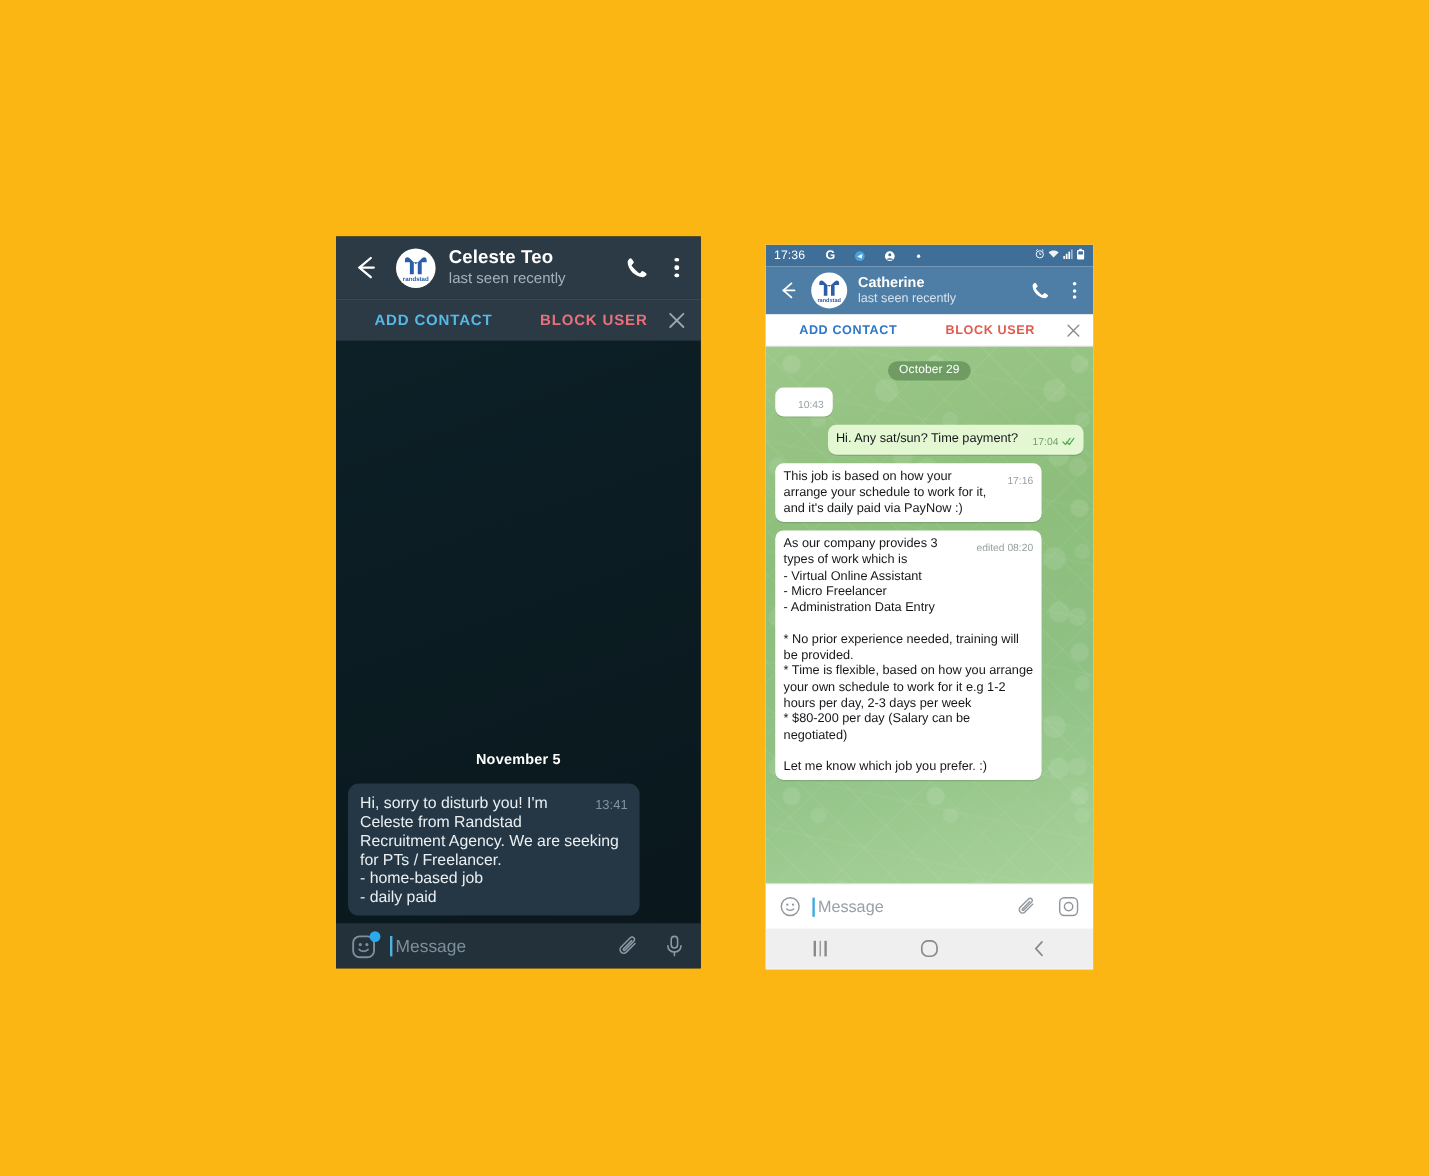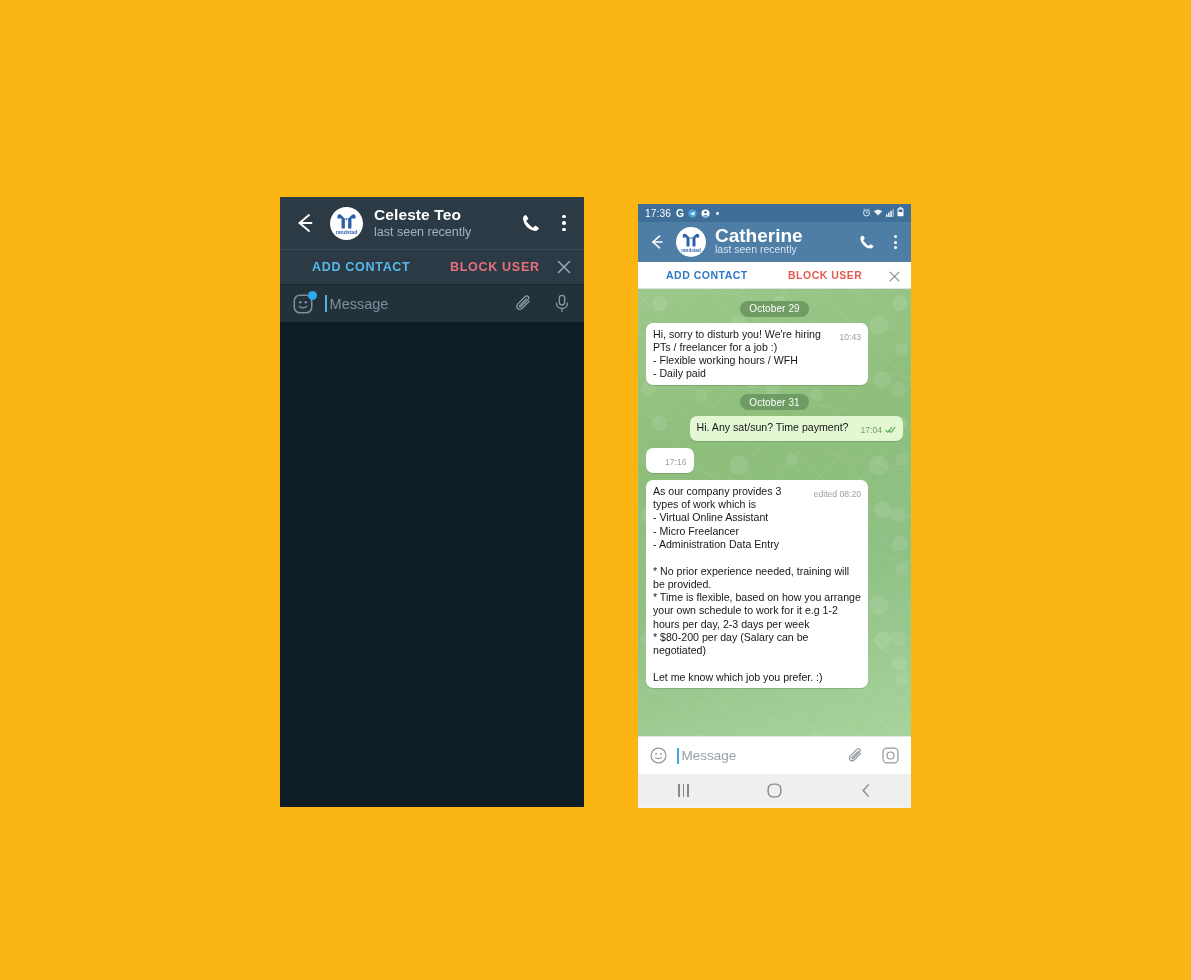--- a/index.html
+++ b/index.html
@@ -110,39 +110,40 @@
   
   .phone-right {
     position: absolute; left: 638px; top: 204px;
     width: 273px; height: 604px;
     background: #F4F4F4; overflow: hidden;
   }
   .wa-status {
     height: 18px; background: #3F6E99; color: #FFFFFF;
     display: flex; align-items: center; padding: 0 7px;
     font-size: 10.2px;
+    gap: 12px;
   }
   .wa-status .time { font-weight: normal; letter-spacing: .1px; }
   .wa-status .g { font-weight: bold; margin-left: 5px; font-size: 10.4px; }
   .wa-sicon { margin-left: 4px; display: inline-flex; align-items: center; }
   .wa-spacer { flex: 1 1 auto; }
   .wa-right-icons { display: flex; align-items: center; gap: 2.5px; }
 
   .wa-header {
     height: 40px; background: #4E7EA5;
     display: flex; align-items: center; padding: 0 9px;
   }
   .wa-back { width: 20px; height: 20px; flex: 0 0 20px; cursor: pointer; }
   .wa-avatar {
     width: 30px; height: 30px; border-radius: 50%; background: #FFFFFF;
     margin-left: 9px; flex: 0 0 30px;
     display: flex; align-items: center; justify-content: center; overflow: hidden;
   }
   .wa-names { margin-left: 9px; flex: 1 1 auto; min-width: 0; }
-  .wa-title { color: #FFFFFF; font-size: 19px; font-weight: bold; line-height: 15px; }
+  .wa-title { color: #FFFFFF; font-size: 12px; font-weight: bold; line-height: 15px; }
   .wa-sub { color: #D6E2ED; font-size: 10.5px; line-height: 13px; }
   .wa-hicon { width: 18px; height: 18px; margin-left: 11px; flex: 0 0 auto; cursor: pointer; }
   .wa-dots { width: 14px; height: 18px; margin-left: 12px; flex: 0 0 auto;
              display:flex; flex-direction:column; align-items:center; justify-content:center; gap:2.6px; cursor:pointer; }
   .wa-dots i { width: 3px; height: 3px; border-radius: 50%; background: #FFFFFF; display:block; }
 
   .wa-actionbar {
     height: 27px; background: #FFFFFF; position: relative;
     display: flex; align-items: center;
     border-bottom: 1px solid #E2E2E2;
@@ -262,20 +263,32 @@
     <div class="tg-actionbar">
       <div class="tg-add">ADD CONTACT</div>
       <div class="tg-block">BLOCK USER</div>
       <div class="tg-close">
         <svg width="16" height="16" viewBox="0 0 16 16">
           <path d="M2.5 2.5 L13.5 13.5 M13.5 2.5 L2.5 13.5" stroke="#9AA9B4" stroke-width="1.5" stroke-linecap="round"></path>
         </svg>
       </div>
     </div>
 
+    <div class="tg-body">
+      <div class="tg-msgs">
+        <div class="tg-datechip">
+          <span>November 5</span>
+        </div>
+        <div>
+          <div class="tg-bubble"><span class="time">13:41</span><span>Hi, sorry to disturb you! I'm Celeste from Randstad Recruitment Agency. We are seeking for PTs / Freelancer.
+- home-based job
+- daily paid</span></div>
+        </div>
+      </div>
+    </div>
 
     <div class="tg-input">
       <div class="tg-emoji">
         <svg width="22" height="22" viewBox="0 0 24 24" fill="none">
           <rect x="2.5" y="2.5" width="19" height="19" rx="6" stroke="#7E8F9B" stroke-width="1.7"></rect>
           <circle cx="9" cy="10" r="1.4" fill="#7E8F9B"></circle>
           <circle cx="15" cy="10" r="1.4" fill="#7E8F9B"></circle>
           <path d="M8 14.5 C9.4 16.6 14.6 16.6 16 14.5" stroke="#7E8F9B" stroke-width="1.6" stroke-linecap="round"></path>
         </svg>
         <span class="dot"></span>
@@ -393,38 +406,33 @@
 
     <div class="wa-body">
       <div class="wa-wall"></div>
       <div class="wa-scroll">
 
         <div class="wa-datechip">
           <span>October 29</span>
         </div>
 
         <div class="wa-row in">
-          <div class="wa-bub in"><span class="wa-meta">10:43</span><span>Hi, sorry to disturb you! We're hiring PTs / freelancer for a job :)
-- Flexible working hours / WFH
-- Daily paid</span></div>
-        </div>
-
-        <div class="wa-datechip">
-          <span>October 31</span>
-        </div>
+          <div class="wa-bub in"><span class="wa-meta">10:43</span></div>
+        </div>
+
 
         <div class="wa-row out">
           <div class="wa-bub out"><span class="wa-meta out"><span>17:04</span><span class="ticks"><svg width="11" height="8" viewBox="0 0 14 10" fill="none">
                     <path d="M1 5.4 L3.7 8.1 L8.6 1.6" stroke="#4FAE4F" stroke-width="1.3" stroke-linecap="round" stroke-linejoin="round"></path>
                     <path d="M5 5.4 L7.7 8.1 L12.6 1.6" stroke="#4FAE4F" stroke-width="1.3" stroke-linecap="round" stroke-linejoin="round"></path>
                   </svg></span></span><span>Hi. Any sat/sun? Time payment?</span></div>
         </div>
 
         <div class="wa-row in">
-          <div class="wa-bub in"><span class="wa-meta">17:16</span></div>
+          <div class="wa-bub in"><span class="wa-meta">17:16</span><span>This job is based on how your arrange your schedule to work for it, and it's daily paid via PayNow :)</span></div>
         </div>
 
         <div class="wa-row in">
           <div class="wa-bub in"><span class="wa-meta">edited 08:20</span><span>As our company provides 3 types of work which is
 - Virtual Online Assistant
 - Micro Freelancer
 - Administration Data Entry
 
 * No prior experience needed, training will be provided.
 * Time is flexible, based on how you arrange your own schedule to work for it e.g 1-2 hours per day, 2-3 days per week

